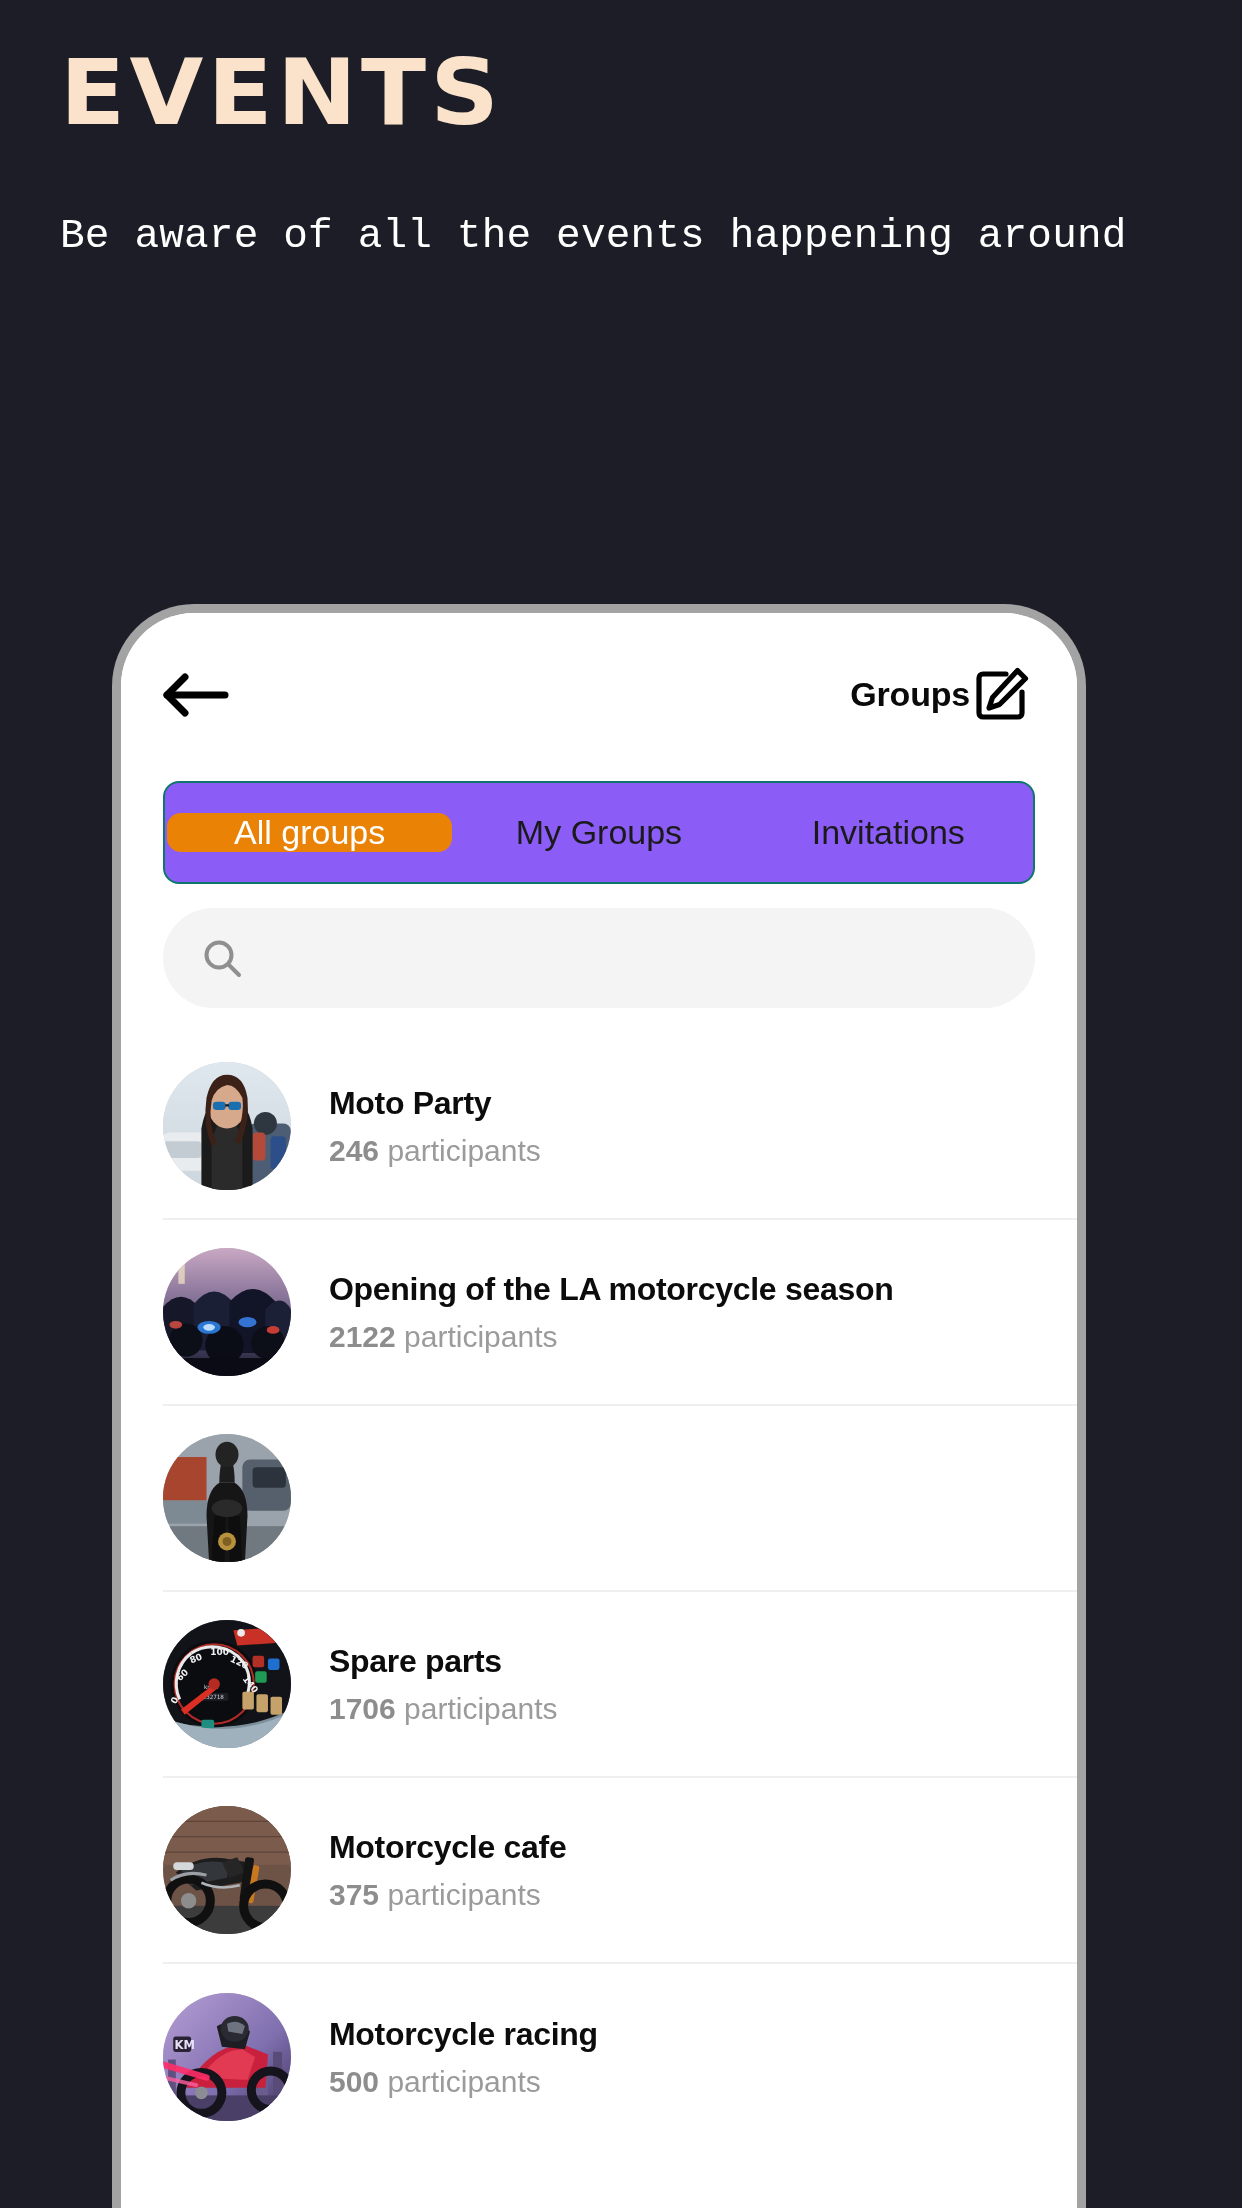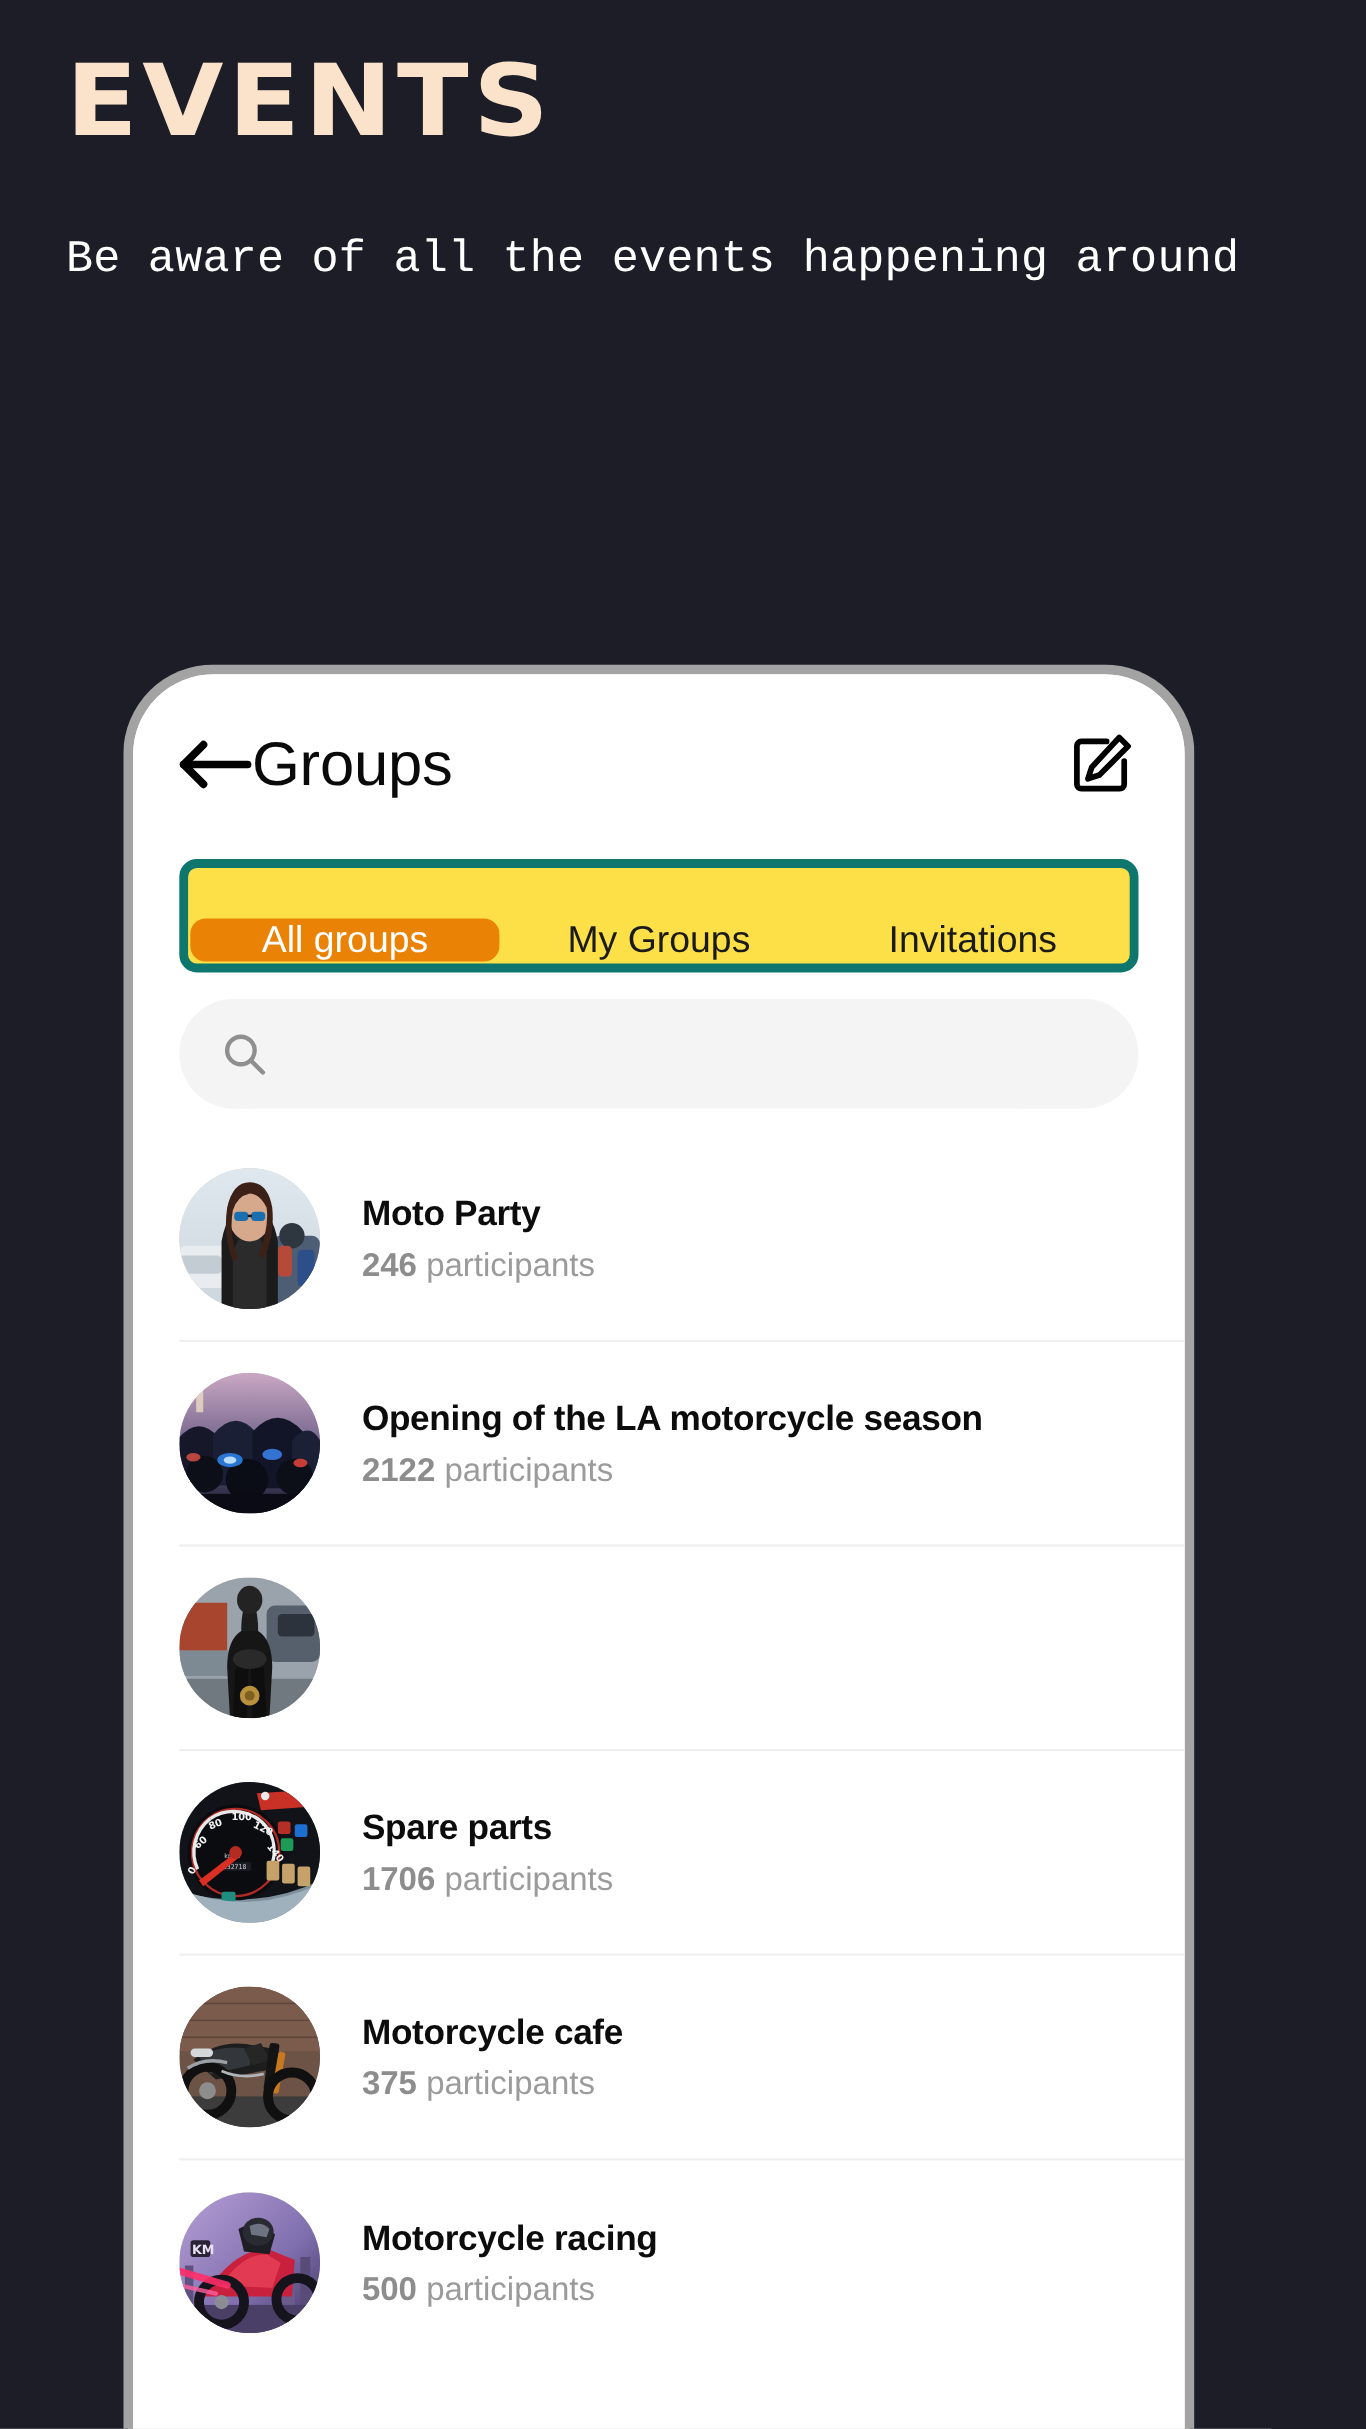--- a/index.html
+++ b/index.html
@@ -81,46 +81,46 @@
     width: 78px;
     height: 60px;
     display: flex;
     align-items: center;
     justify-content: flex-start;
     cursor: pointer;
     flex: none;
   }
   #screen-title {
     flex: 1;
-    text-align: left;
-    font-size: 56px;
-    font-weight: 400;
+    text-align: right;
+    font-size: 34px;
+    font-weight: 700;
     color: #0a0a0a;
     letter-spacing: -0.2px;
     margin-left: -10px;
   }
   #compose-button {
     width: 62px;
     height: 62px;
     display: flex;
     align-items: center;
     justify-content: center;
     cursor: pointer;
     flex: none;
   }
 
   
   #tabs {
     margin: 5px 42px 0 42px;
     height: 103px;
-    border: 8px solid #0f766e;
+    border: 2px solid #0f766e;
     border-radius: 16px;
-    background: #fde047;
-    display: flex;
-    align-items: flex-end;
+    background: #8b5cf6;
+    display: flex;
+    align-items: center;
     position: relative;
   }
   .tab {
     flex: 1;
     display: flex;
     align-items: center;
     justify-content: center;
     font-size: 34px;
     color: #1a1a1a;
     cursor: pointer;

